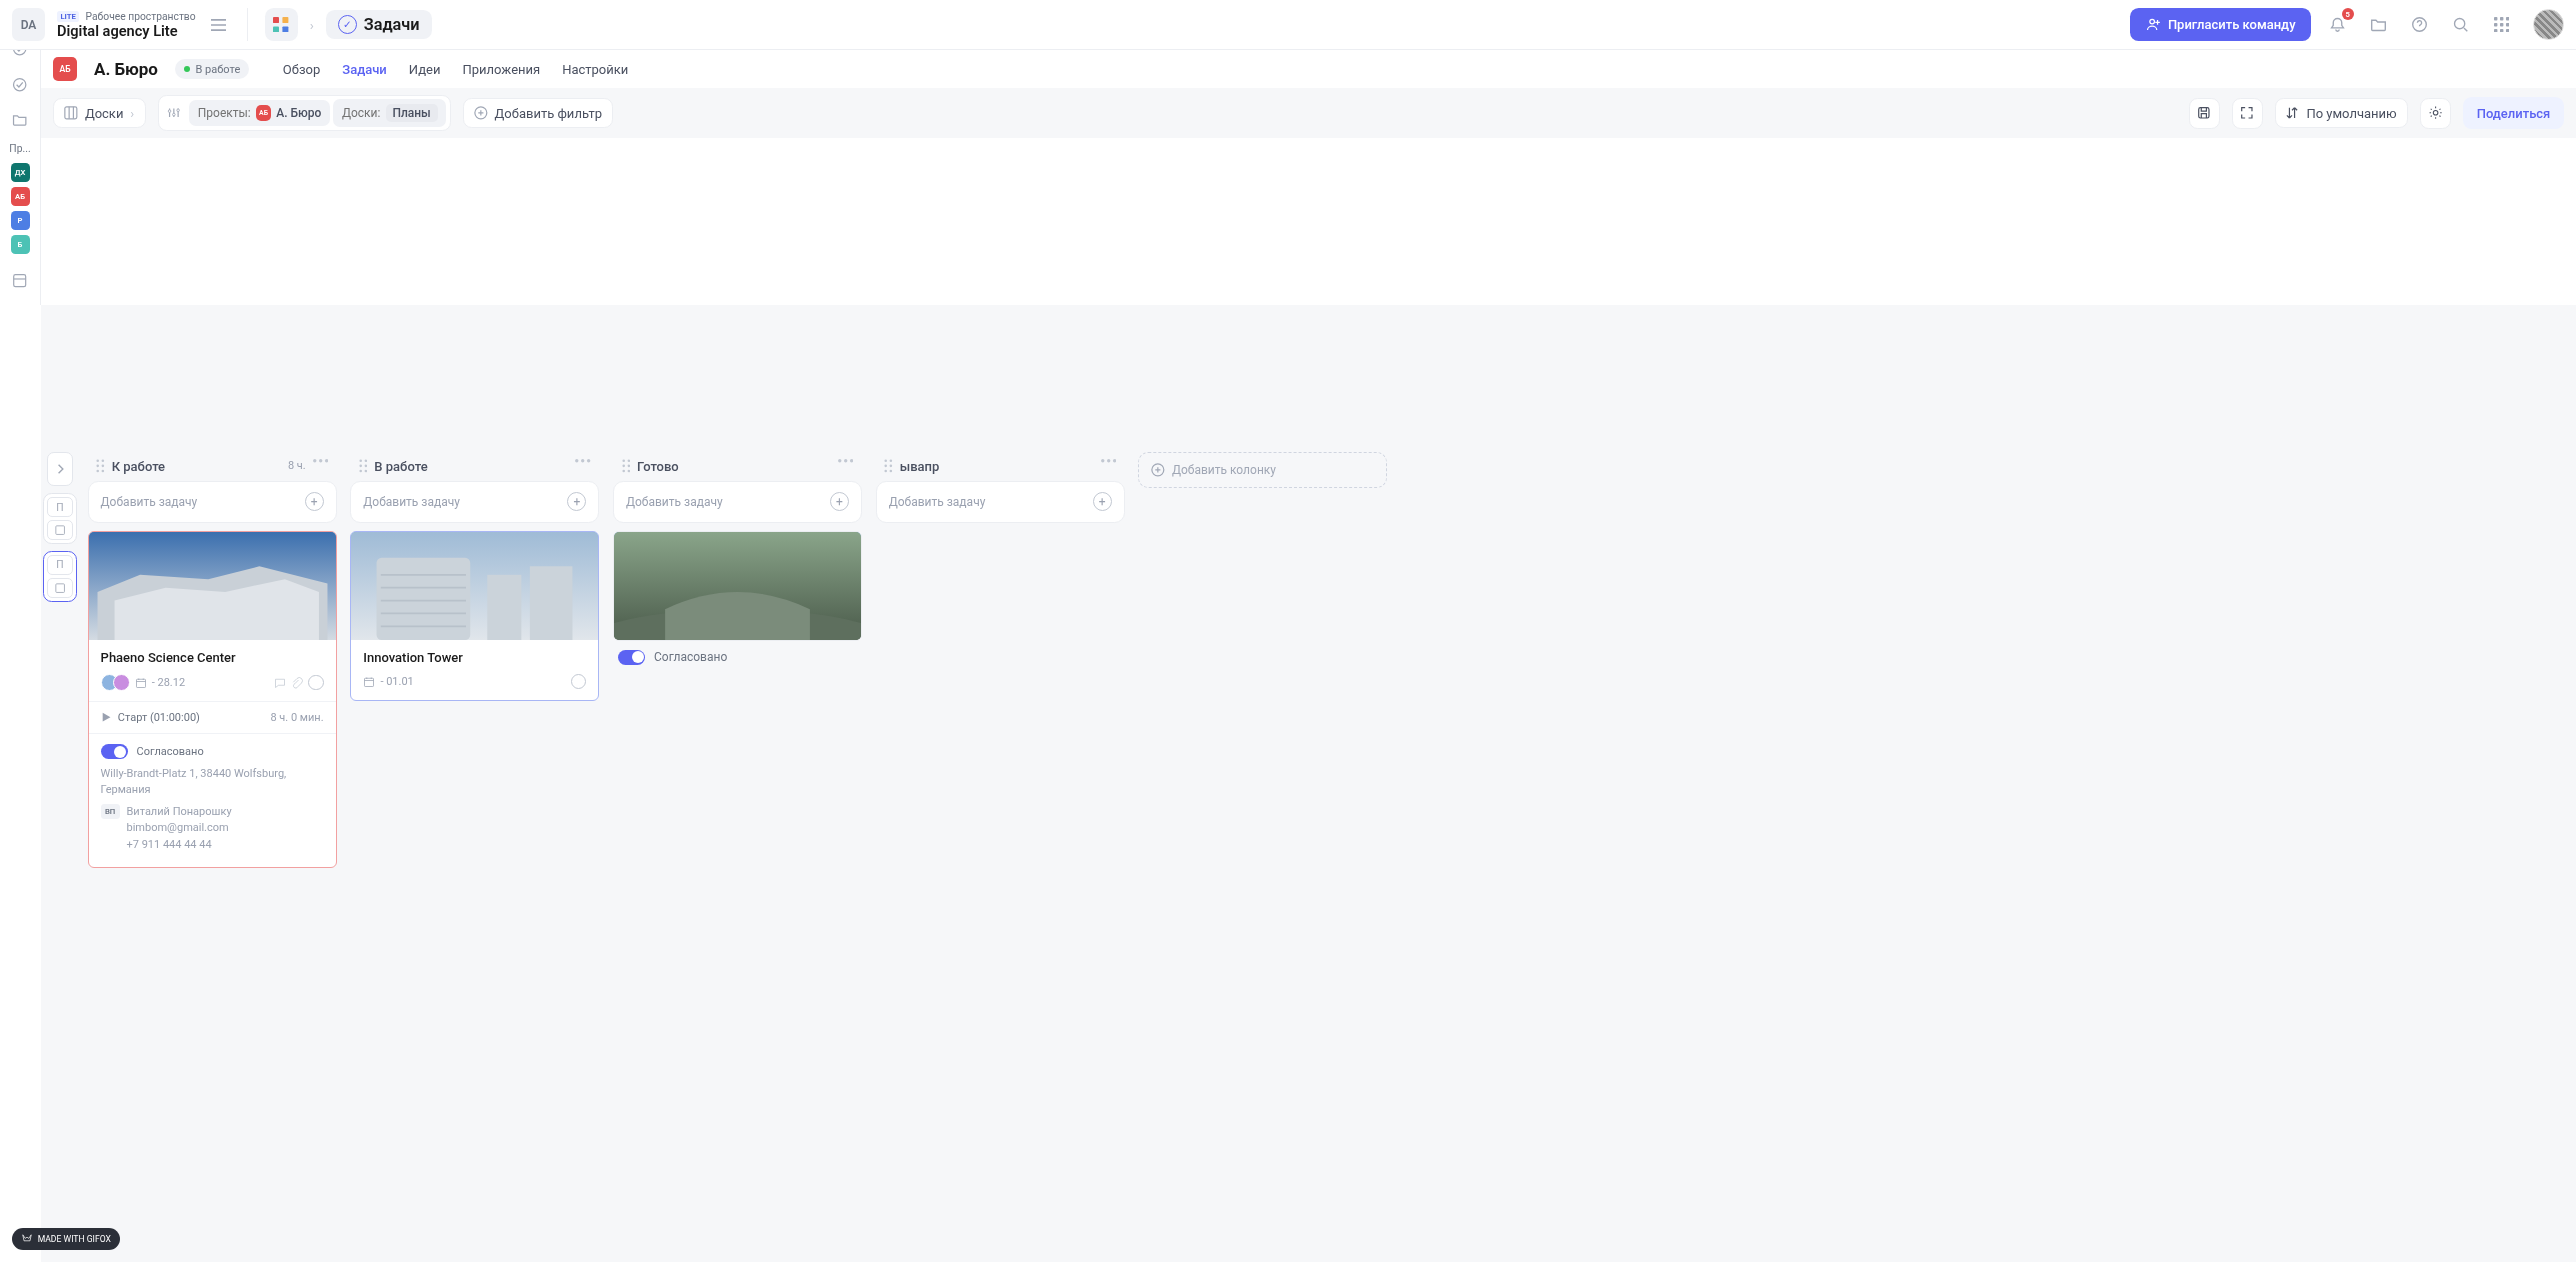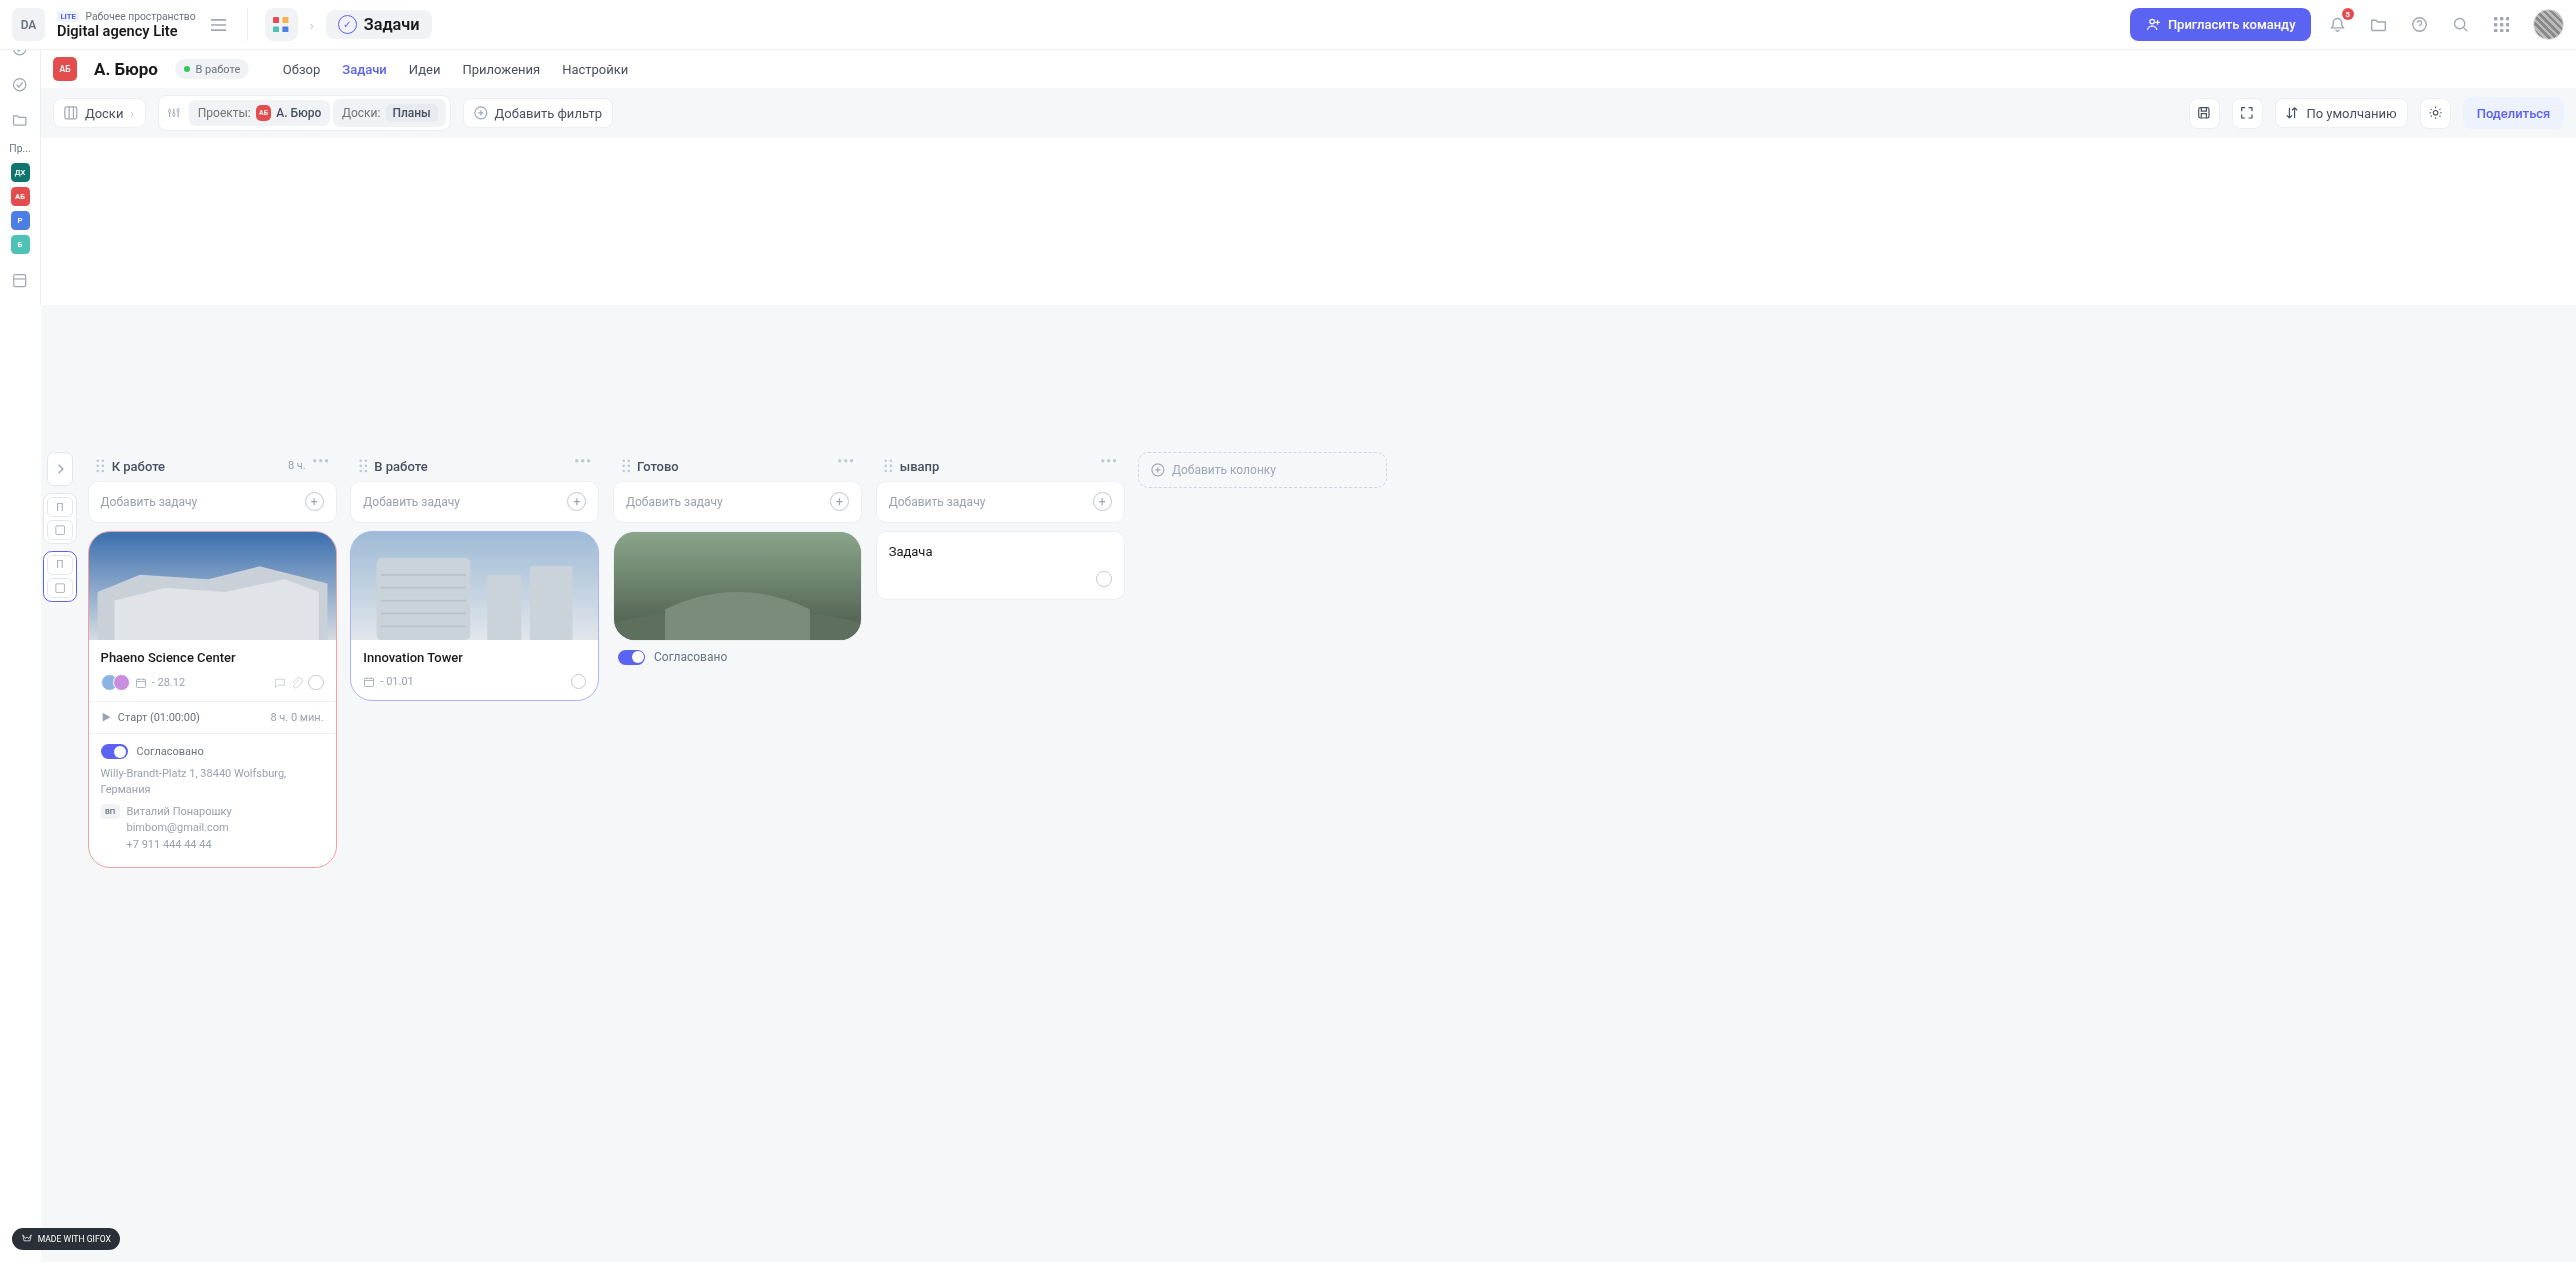--- a/index.html
+++ b/index.html
@@ -61,21 +61,21 @@
 .mini-group.active{ border-color:#5b63f2;}
 .board-cols { display:flex; gap:13.7px; padding:8.6px 13.7px 17px 8.6px; overflow-x:auto; flex:1; align-items:flex-start;}
 .col { width:249px; flex-shrink:0; display:flex; flex-direction:column;}
 .col-header{ display:flex; align-items:flex-start; gap:6.9px; padding:6.9px 8.6px; color:#4a5060; font-size:13px;}
 .col-header .grip{color:#c2c8d2; cursor:grab;}
 .col-header .title{flex:1; font-weight:500;}
 .col-header .meta{color:#9aa1b0; font-size:11px;}
 .col-header .more{color:#c2c8d2; cursor:pointer;}
 .add-task{ background:#fff; border:0.9px solid #eceef2; border-radius:10.3px; padding:10.3px 12px; display:flex; align-items:center; justify-content:space-between; color:#9aa1b0; font-size:12px; cursor:pointer; margin-bottom:8.6px;}
 .add-task .plus{ width:19px; height:19px; border:1.3px solid #c2c8d2; border-radius:50%; display:flex; align-items:center; justify-content:center; color:#9aa1b0;}
-.card{ background:#fff; border:0.9px solid #eceef2; border-radius:22px; overflow:hidden; margin-bottom:8.6px; position:relative;}
+.card{ background:#fff; border:0.9px solid #eceef2; border-radius:6px; overflow:hidden; margin-bottom:8.6px; position:relative;}
 .card.red{ border-color:#f2a0a0;}
 .card.blue{ border-color:#a8b6f5;}
 .card-cover{ height:108px; background:linear-gradient(180deg,#6ea2cf 0%,#dfe6ec 100%); position:relative;}
 .card-body{ padding:10.3px 12px;}
 .card-title{ font-size:13px; font-weight:500; margin-bottom:8.6px;}
 .card-meta{ display:flex; align-items:center; gap:5.1px; color:#9aa1b0; font-size:11px;}
 .meta-left{ display:flex; align-items:center; gap:5.1px; flex:1;}
 .avatars{ display:flex; }
 .avatars .av{ width:17px; height:17px; border-radius:50%; border:1.7px solid #fff; margin-left:-5.1px; background:#c98de0;}
 .avatars .av:first-child{margin-left:0; background:#8db4e0;}
@@ -545,26 +545,20 @@
                 <circle cx="2" cy="2" r="2"></circle>
                 <circle cx="9" cy="2" r="2"></circle>
                 <circle cx="16" cy="2" r="2"></circle>
               </svg>
             </span>
     </div>
     <div class="add-task">
       <span>Добавить задачу</span>
       <span class="plus">+</span>
     </div>
-          <div class="simple-card">
-        <div>Задача</div>
-        <div class="row2">
-              <span class="status-circle"></span>
-            </div>
-      </div>
         </div>
         <div class="add-col">
           <svg width="13.7" height="13.7" viewBox="0 0 16 16" fill="none">
             <circle cx="8" cy="8" r="7" stroke="currentColor" stroke-width="1.4"></circle>
             <path d="M8 5v6M5 8h6" stroke="currentColor" stroke-width="1.4"></path>
           </svg>
           <span>Добавить колонку</span>
         </div>
       </div>
   </div>

